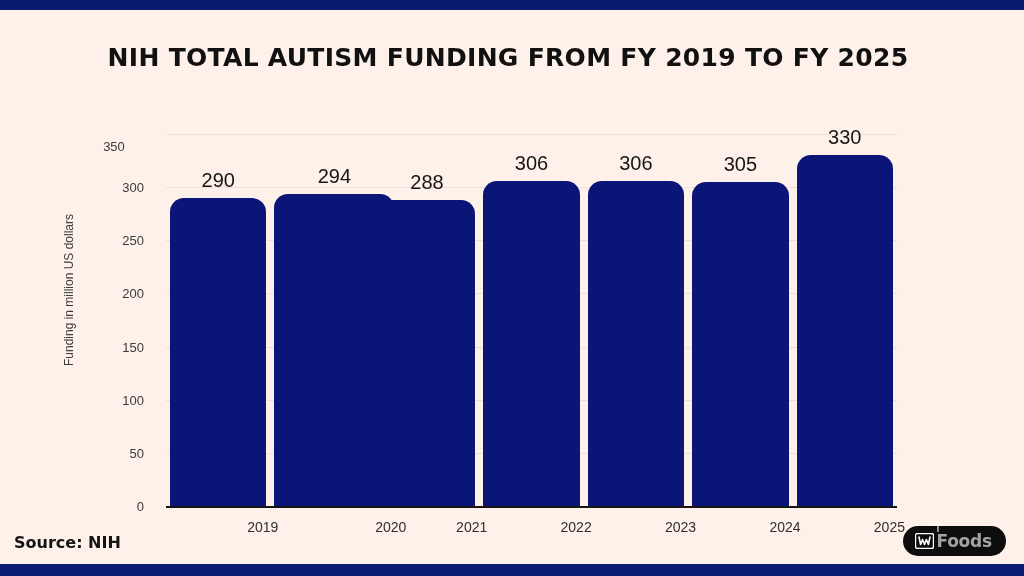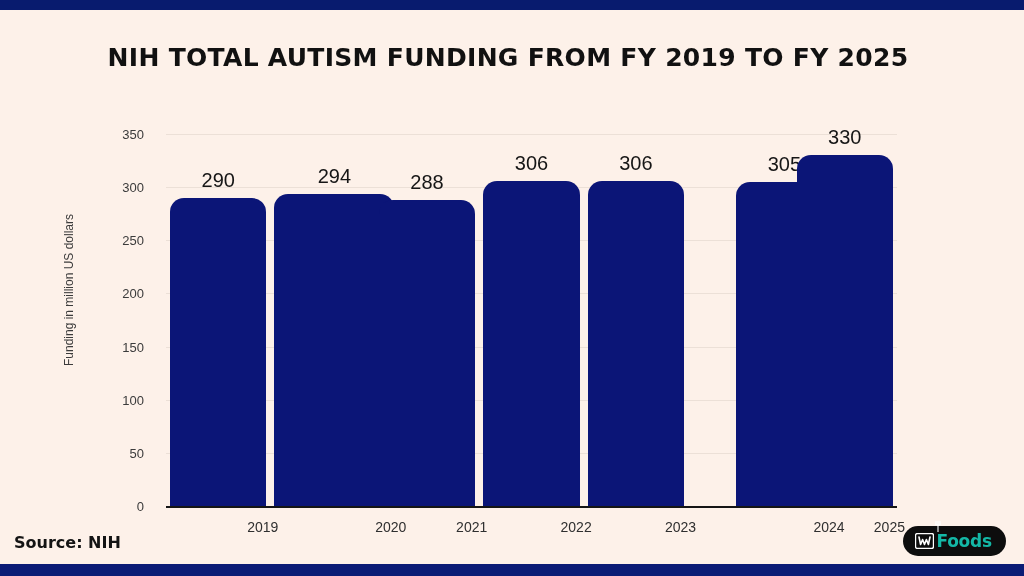--- a/index.html
+++ b/index.html
@@ -127,21 +127,21 @@
     position:relative;
     width:19px;height:16px;
     display:inline-block;
   }
   .logo-mark svg{display:block;}
   .logo-text{
     position:relative;
     font-family:"DejaVu Sans", sans-serif;
     font-weight:bold;
     font-size:17px;
-    color:#14b8a6;
+    color:#a3a3a3;
     letter-spacing:-0.2px;
     line-height:17px;
   }
   .logo-fork{
     position:absolute;
     left:31px;top:-8px;
     width:8px;height:11px;
   }
 </style>
 </head>
@@ -186,41 +186,41 @@
         <div class="bar-slot" style="left: 317.286px; width: 96.4286px;">
           <div class="bar" style="height: 325.234px; background: rgb(11, 21, 119);"></div>
           <div class="bar-value" style="bottom: 331.234px;">306</div>
           <div class="xtick">2022</div>
         </div>
         <div class="bar-slot" style="left: 421.714px; width: 96.4286px;">
           <div class="bar" style="height: 325.234px; background: rgb(11, 21, 119);"></div>
           <div class="bar-value" style="bottom: 331.234px;">306</div>
           <div class="xtick">2023</div>
         </div>
-        <div class="bar-slot" style="left: 526.143px; width: 96.4286px; margin-left: 44px;">
+        <div class="bar-slot" style="left: 526.143px; width: 96.4286px;">
           <div class="bar" style="height: 324.171px; background: rgb(11, 21, 119);"></div>
           <div class="bar-value" style="bottom: 330.171px;">305</div>
           <div class="xtick">2024</div>
         </div>
         <div class="bar-slot" style="left: 630.571px; width: 96.4286px;">
           <div class="bar" style="height: 350.743px; background: rgb(11, 21, 119);"></div>
           <div class="bar-value" style="bottom: 356.743px;">330</div>
           <div class="xtick">2025</div>
         </div>
       </div>
   </div>
   <div id="yticks">
       <div class="ytick" style="top: 380px;">0</div>
       <div class="ytick" style="top: 326.857px;">50</div>
       <div class="ytick" style="top: 273.714px;">100</div>
       <div class="ytick" style="top: 220.571px;">150</div>
       <div class="ytick" style="top: 167.429px;">200</div>
       <div class="ytick" style="top: 114.286px;">250</div>
       <div class="ytick" style="top: 61.1429px;">300</div>
-      <div class="ytick" style="top: 8px;">350</div>
+      <div class="ytick" style="top: 20px; text-align: center;">350</div>
     </div>
 </div>
 
 <div class="source">Source: NIH</div>
 
 <div class="logo">
   <span class="logo-mark">
     <svg width="19" height="16" viewBox="0 0 19 16">
       <rect x="0.5" y="0.5" width="18" height="15" rx="2" fill="none" stroke="#ffffff" stroke-width="1.4"></rect>
       <path d="M4 4 L5.6 11.5 L7.6 6.5 L9.5 11.5 L11.4 6.5 L13.4 11.5 L15 4" fill="none" stroke="#ffffff" stroke-width="1.6" stroke-linejoin="round" stroke-linecap="round"></path>

